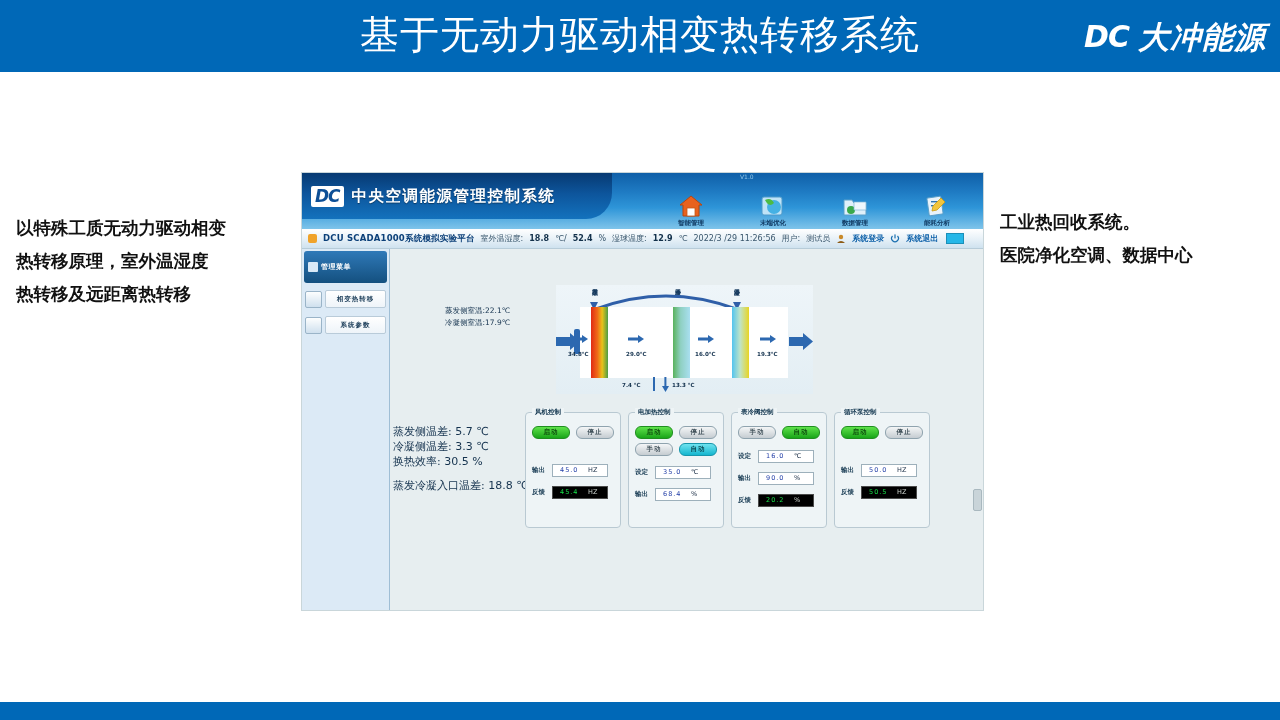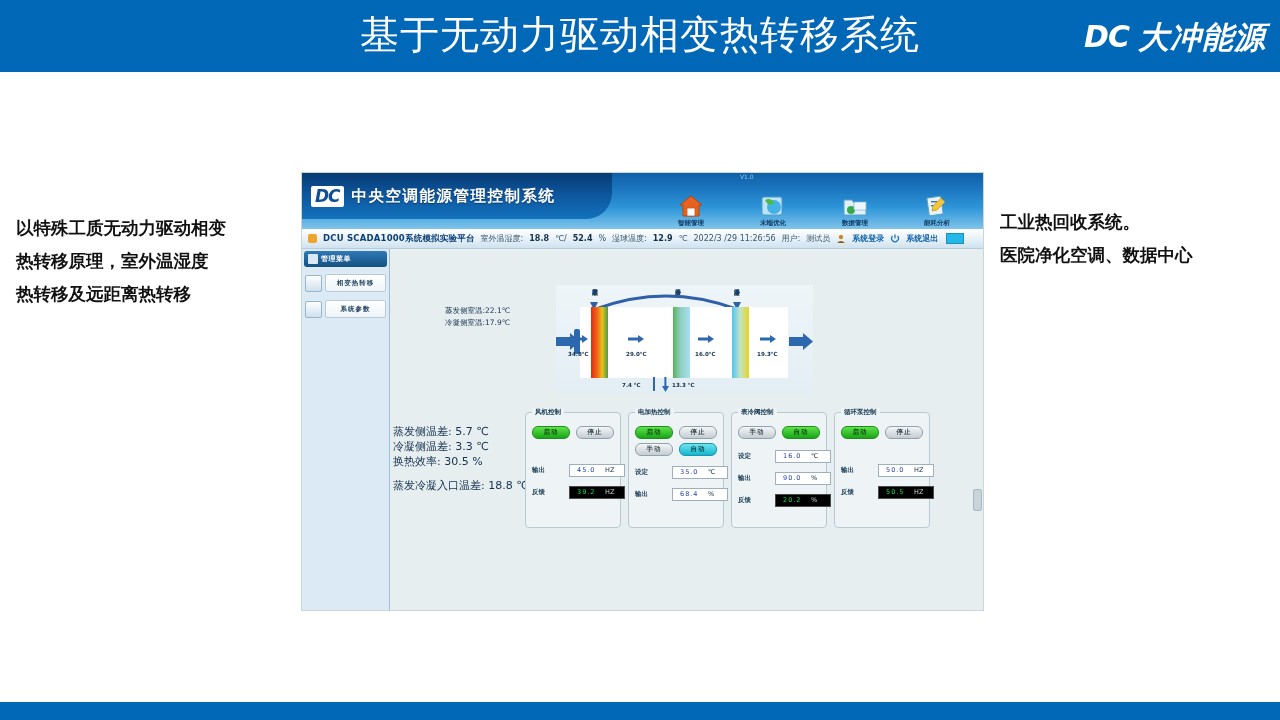--- a/index.html
+++ b/index.html
@@ -104,21 +104,21 @@
   .st-chip{
     width:16px;height:9px;background:#25b7e8;border:1px solid #1b8fb8;
     flex:none;margin-left:2px;
   }
   
   .sc-side{
     position:absolute;left:0;top:76px;width:87px;height:361px;
     background:#dceaf6;border-right:1px solid #9fbed5;
   }
   .side-head{
-    margin:2px 2px 0 2px;height:16px;
+    margin:2px 2px 0 2px;height:32px;
     background:linear-gradient(180deg,#2f79b8 0%,#14507f 100%);
     border-radius:3px;display:flex;align-items:center;padding-left:4px;gap:3px;
   }
   .side-head-ico{width:10px;height:10px;background:#d9e9f7;border-radius:1px;flex:none;}
   .side-head-lbl{color:#fff;font-size:7px;font-weight:bold;letter-spacing:.5px;}
   .side-item{
     margin:6px 3px 0 3px;height:20px;display:flex;align-items:center;gap:3px;
   }
   .side-item-ico{
     width:15px;height:15px;flex:none;border:1px solid #9ab4c8;border-radius:2px;
@@ -177,21 +177,21 @@
     font-size:6.5px;font-weight:bold;color:#12364f;
   }
   .btn{
     position:absolute;height:13px;border-radius:6px;font-size:6.5px;font-weight:bold;
     display:flex;align-items:center;justify-content:center;letter-spacing:1px;
     border:1px solid #8fa3ae;box-sizing:border-box;
   }
   .btn.on{background:linear-gradient(180deg,#5fe24a,#19a519);color:#0c4b0c;border-color:#1f8f1f;}
   .btn.cyan{background:linear-gradient(180deg,#6fe3ef,#15b6cf);color:#094a55;border-color:#1796ac;}
   .btn.off{background:linear-gradient(180deg,#f4f6f7,#c5ccd1);color:#41515a;}
-  .fldrow{position:absolute;height:14px;display:flex;align-items:center;gap:20px;}
+  .fldrow{position:absolute;height:14px;display:flex;align-items:center;gap:3px;}
   .fldlbl{font-size:6.5px;font-weight:bold;color:#12364f;width:17px;}
   .fld{
     width:56px;height:13px;border:1px solid #9db0bb;background:#ffffff;
     display:flex;align-items:center;font-size:6.5px;color:#2540a8;
     box-sizing:border-box;padding:0 3px;
   }
   .fld .v{flex:1;text-align:left;padding-left:4px;letter-spacing:1px;}
   .fld .u{width:16px;text-align:left;color:#20334a;}
   .fld.dark{background:#000000;border-color:#4a4a4a;color:#19e24a;}
   .fld.dark .u{color:#cfd6d0;}
@@ -410,21 +410,21 @@
         <div class="fldrow" style="left:6px;top:50px;">
           <span class="fldlbl">输出</span>
           <span class="fld">
             <span class="v">45.0</span>
             <span class="u">HZ</span>
           </span>
         </div>
         <div class="fldrow" style="left:6px;top:72px;">
           <span class="fldlbl">反馈</span>
           <span class="fld dark">
-            <span class="v">39.2</span>
+            <span class="v">45.4</span>
             <span class="u">HZ</span>
           </span>
         </div>
       </div>
 
       <div class="panel" style="left:103px;">
         <span class="panel-title">电加热控制</span>
         <span class="btn on" style="left:6px;top:13px;width:38px;">启动</span>
         <span class="btn off" style="left:50px;top:13px;width:38px;">停止</span>
         <span class="btn off" style="left:6px;top:30px;width:38px;">手动</span>

